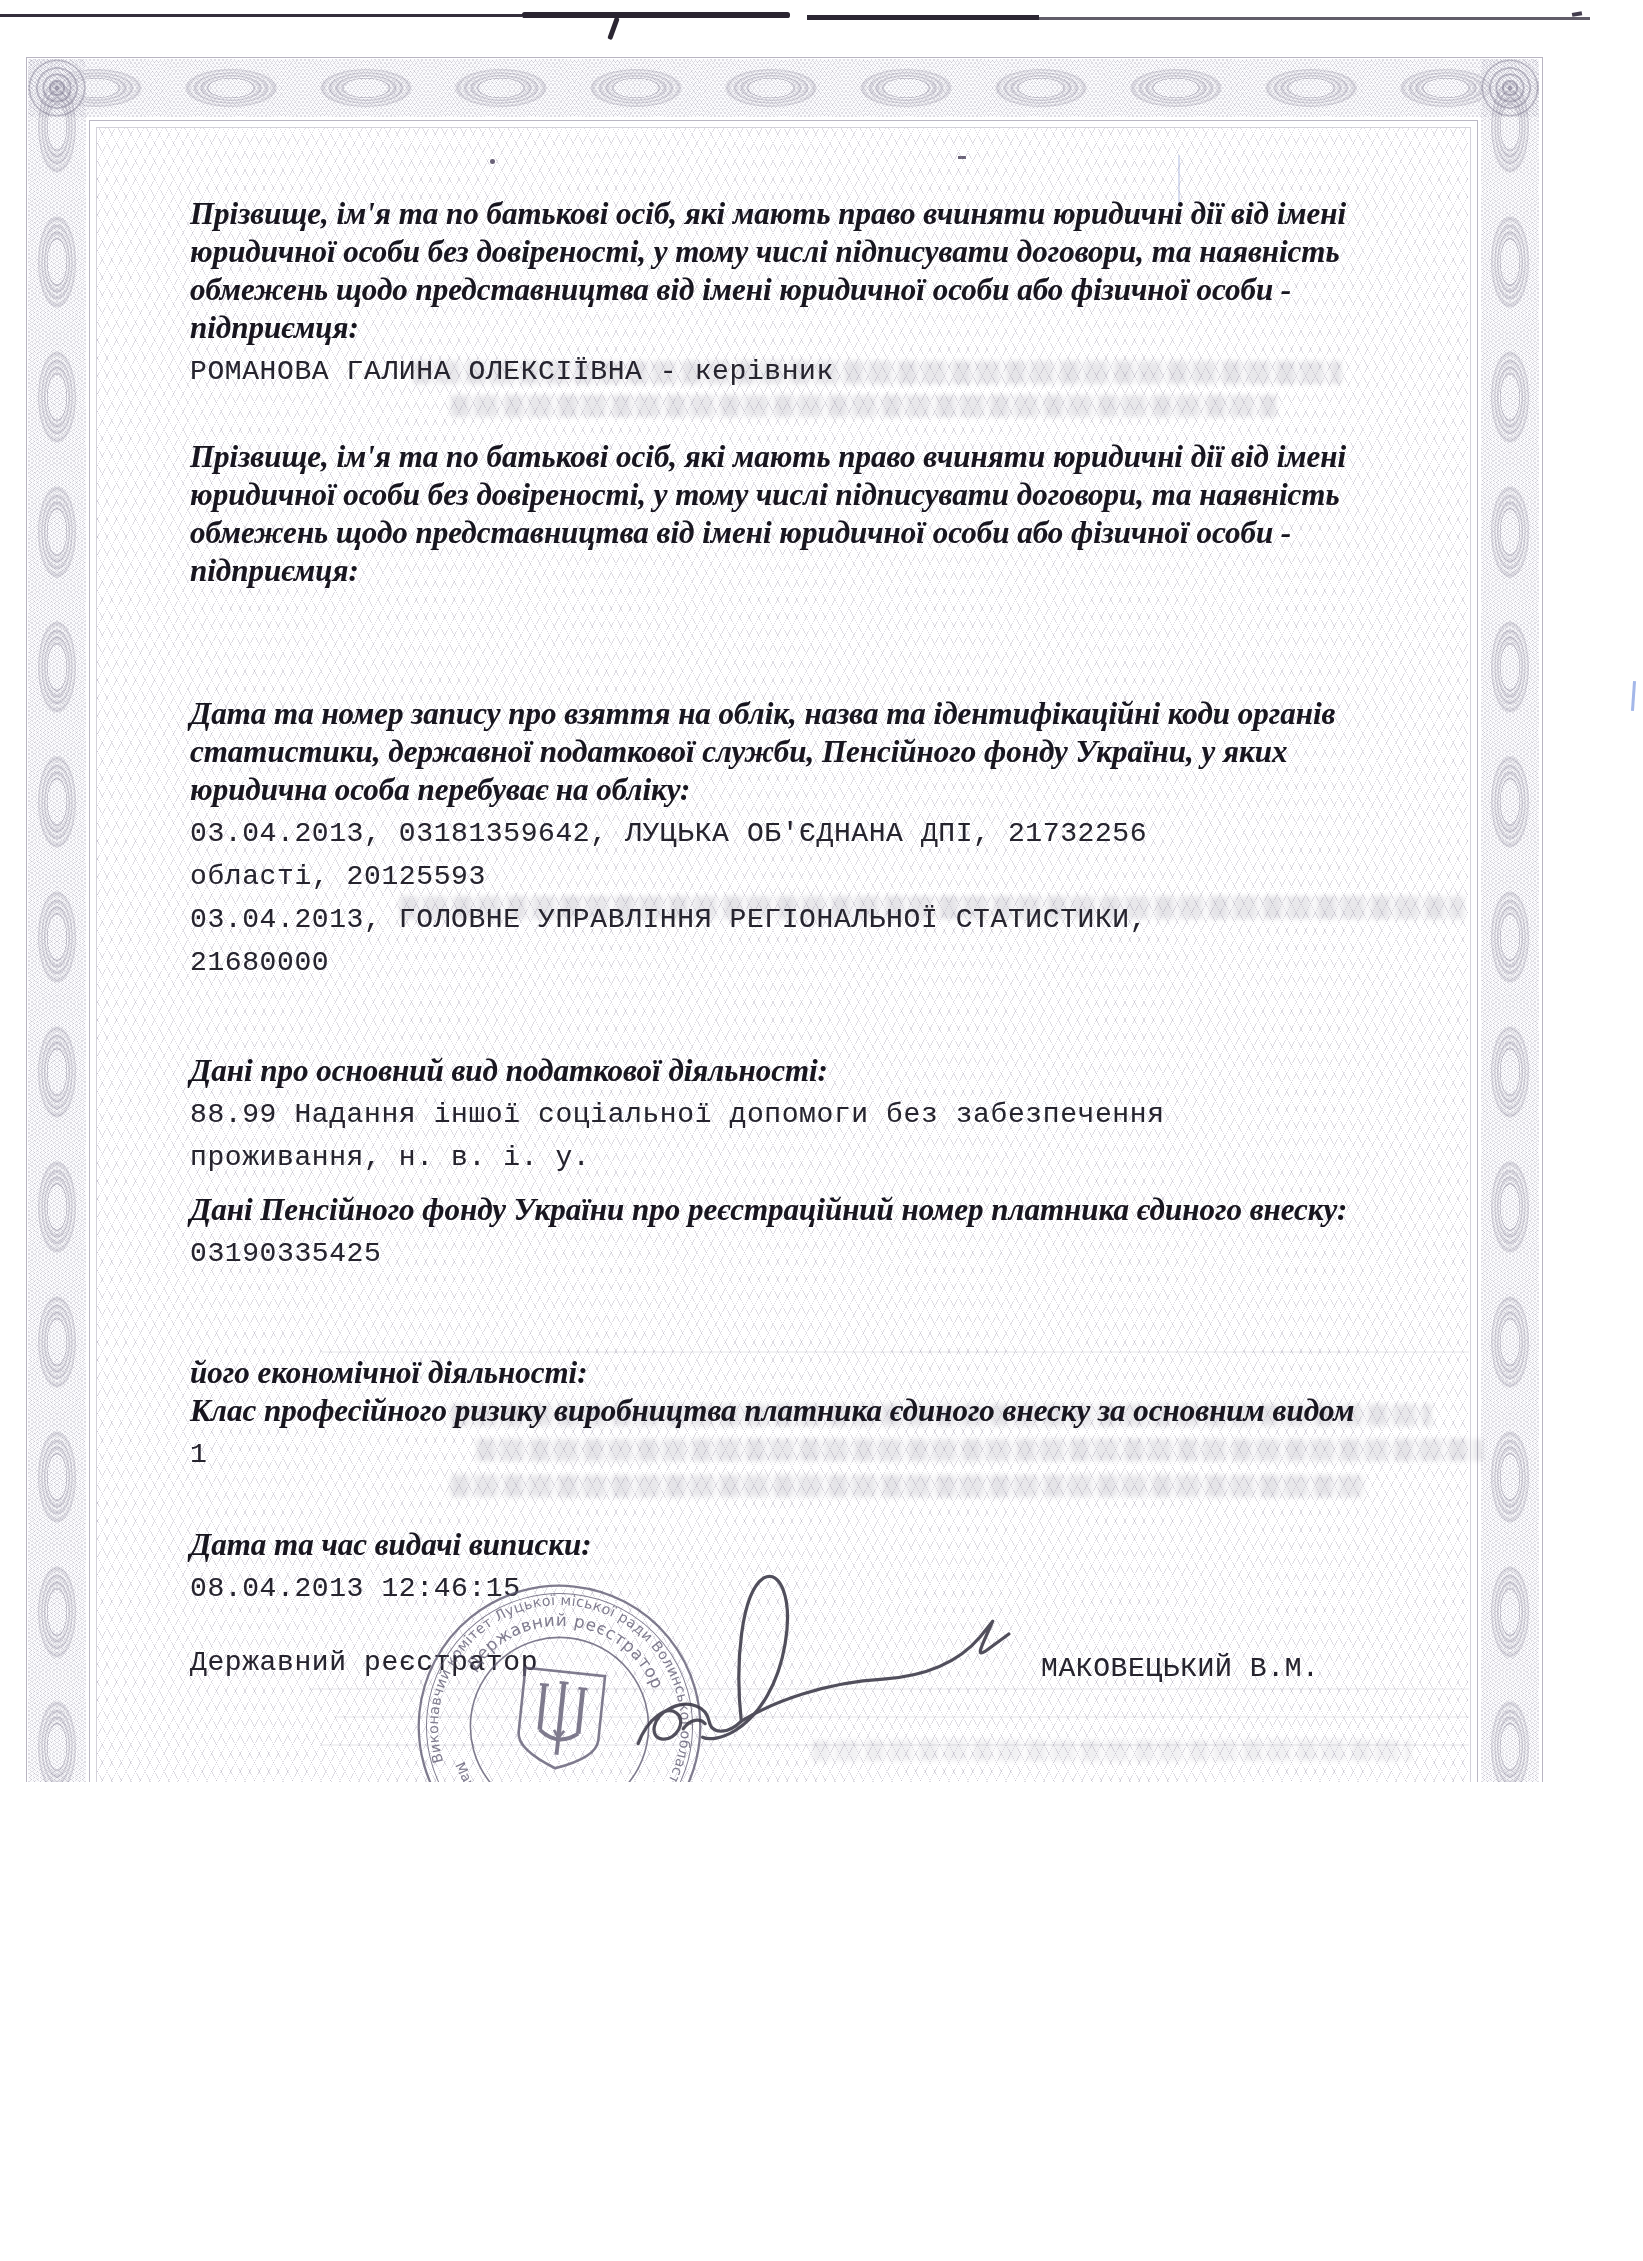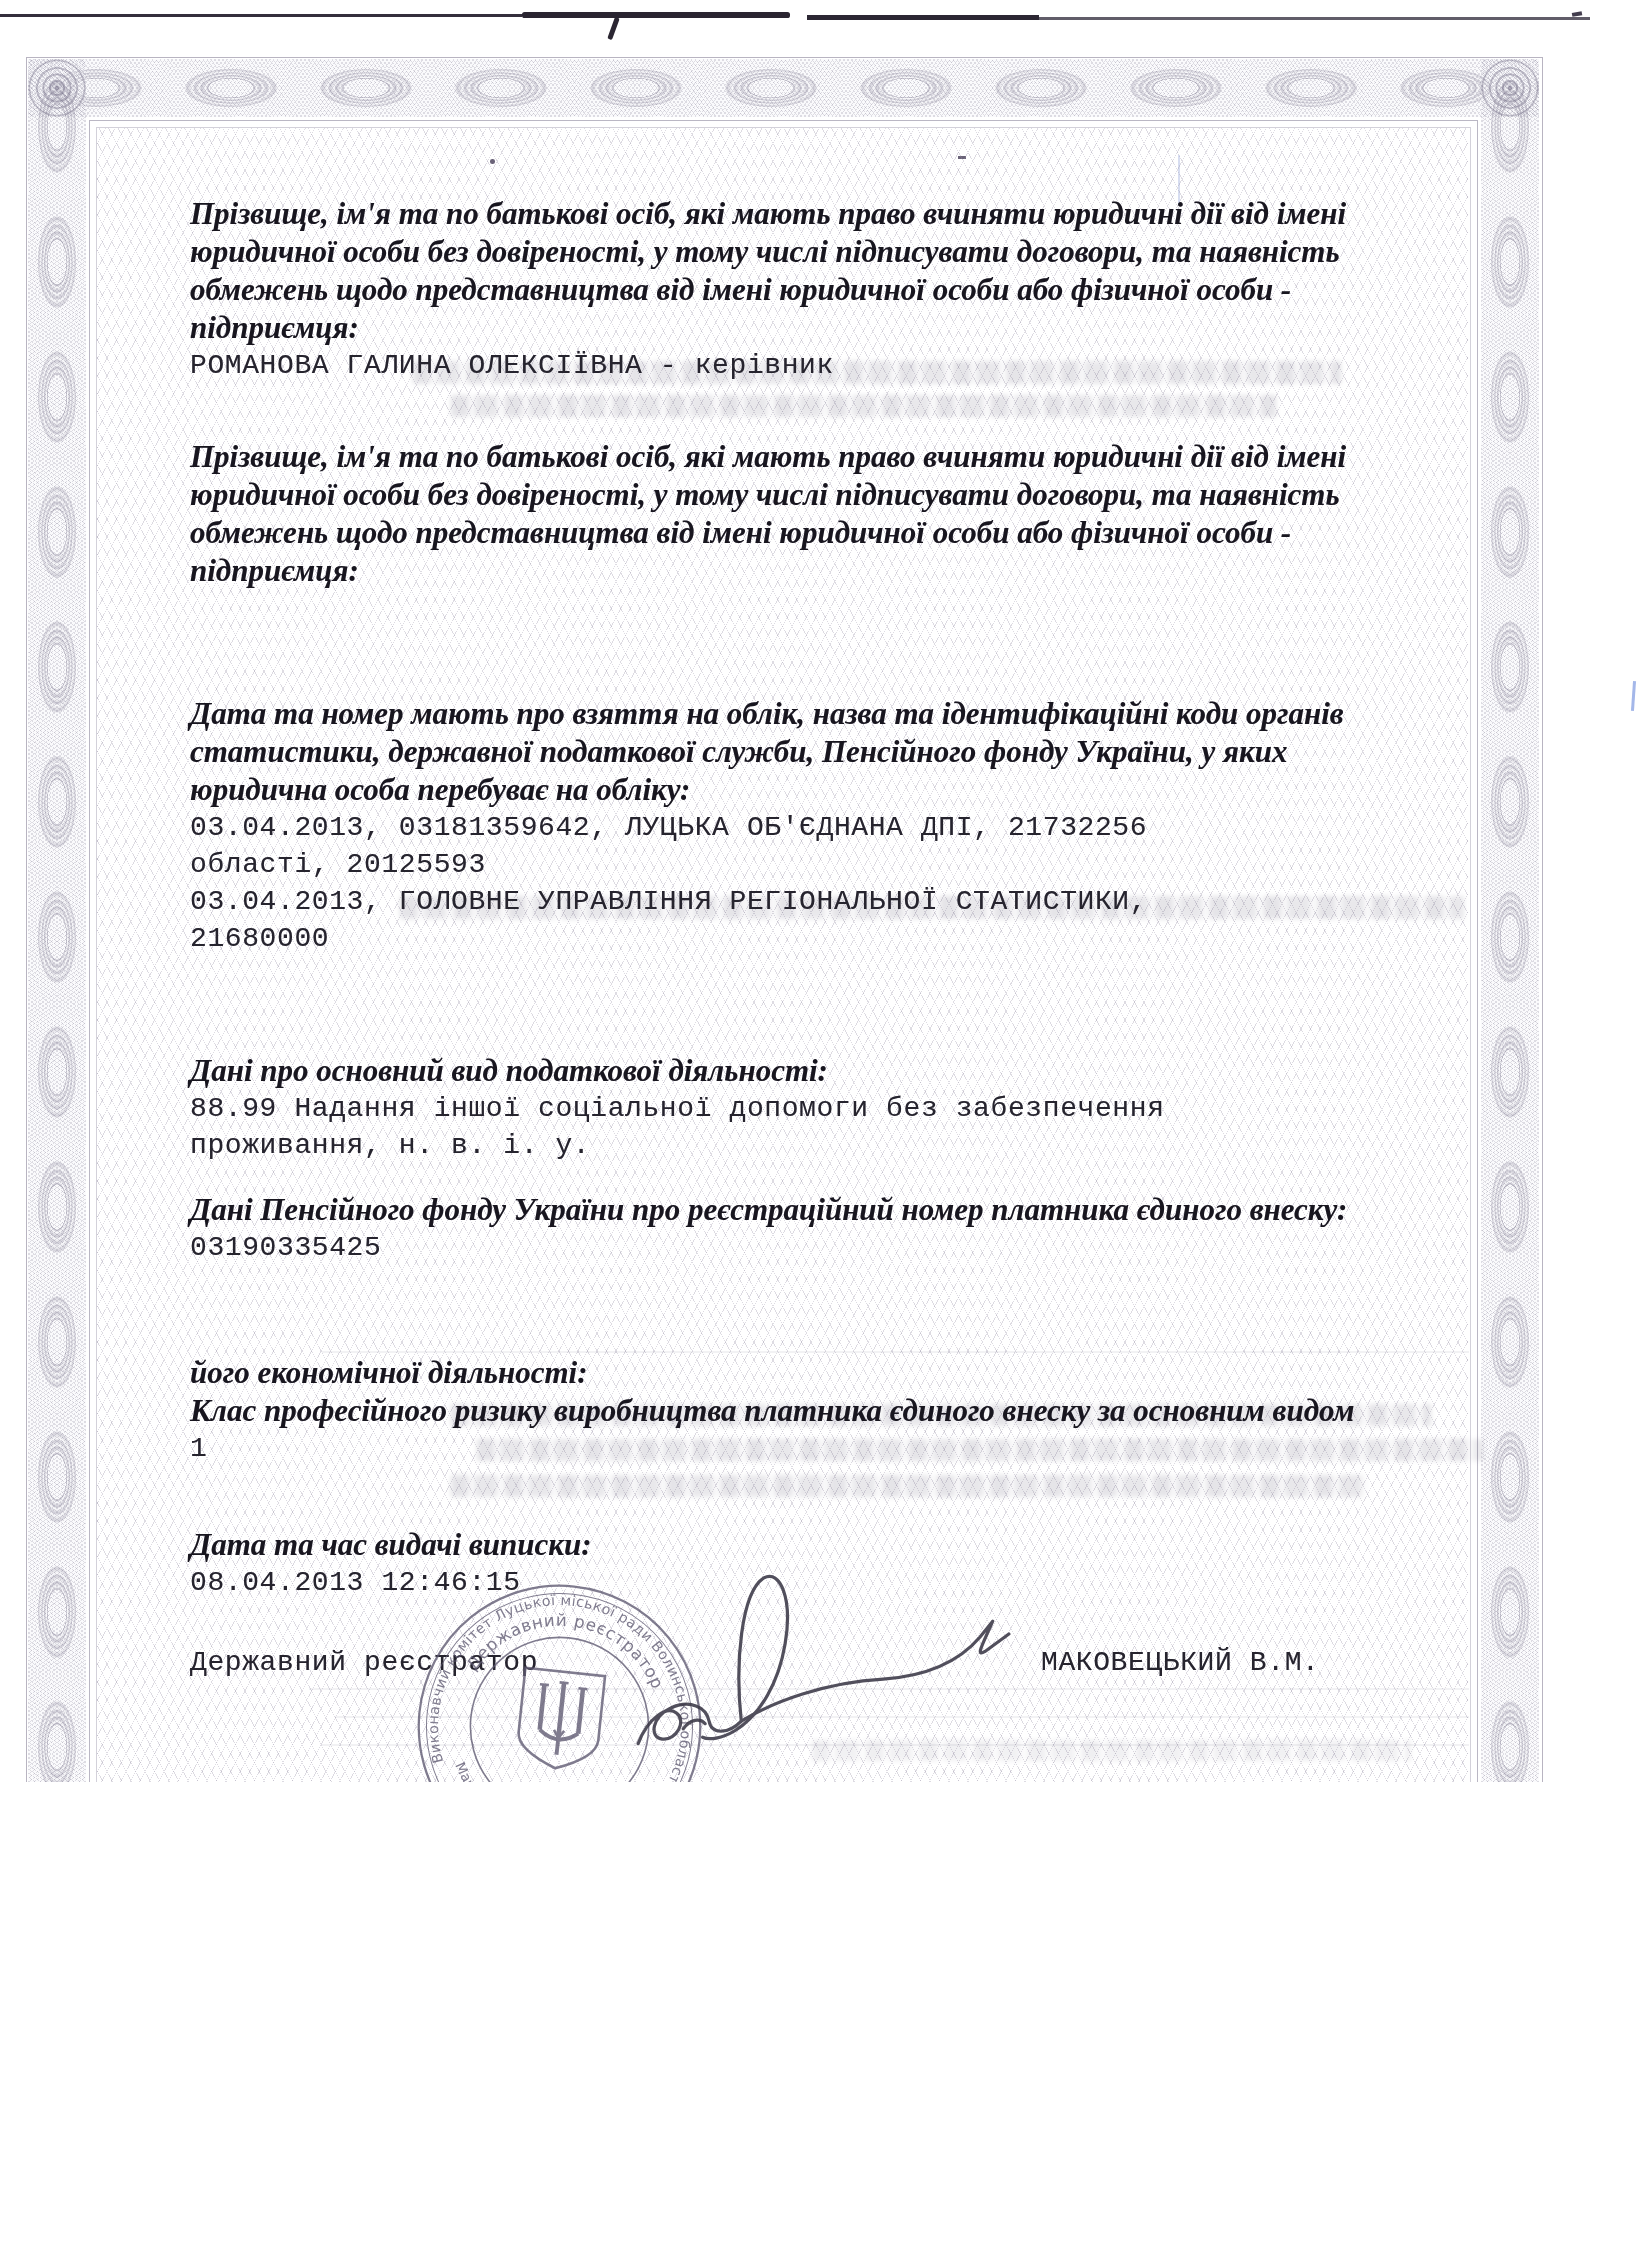--- a/index.html
+++ b/index.html
@@ -45,21 +45,21 @@
   .noiseband{position:absolute;filter:blur(1.9px);opacity:.55;
     background:repeating-linear-gradient(90deg, rgba(110,104,126,.28) 0 9px, transparent 9px 15px, rgba(110,104,126,.14) 15px 28px, transparent 28px 34px);}
 
   
   .content{position:absolute;left:190px;top:0;width:1199px;z-index:4;}
   .section{position:absolute;left:0;width:1199px;}
   .h-line{font-family:"Liberation Serif", serif;font-style:italic;font-weight:bold;
           font-size:31px;line-height:38px;color:#18161f;
           text-shadow:0 0 0.6px rgba(50,42,70,.35);}
   .v-line{font-family:"Liberation Mono", monospace;font-size:28px;line-height:37px;
-          letter-spacing:0.6px;color:#26242e;text-shadow:0 0 0.6px rgba(60,52,78,.3);}
+          letter-spacing:0.6px;color:#26242e;text-shadow:0 0 0.6px rgba(60,52,78,.3);margin-top:6px;}
   .registrar-row{position:absolute;left:0;top:1644px;width:1199px;height:37px;}
   .registrar-name{position:absolute;left:851px;top:0;}
 
   
   .stamp{position:absolute;left:411px;top:1578px;width:297px;height:297px;z-index:5;
          opacity:.78;transform:rotate(6deg);}
   .stamp text{font-family:"DejaVu Sans", sans-serif;}
   .signature{position:absolute;left:580px;top:1547px;width:516px;height:245px;z-index:6;opacity:.88;}
 
   .imprint{position:absolute;left:1372px;top:2203px;z-index:4;
@@ -121,21 +121,21 @@
     </div>
 
     <div class="section" style="top:438px;">
       <div class="h-line">Прізвище, ім'я та по батькові осіб, які мають право вчиняти юридичні дії від імені</div>
       <div class="h-line">юридичної особи без довіреності, у тому числі підписувати договори, та наявність</div>
       <div class="h-line">обмежень щодо представництва від імені юридичної особи або фізичної особи -</div>
       <div class="h-line">підприємця:</div>
     </div>
 
     <div class="section" style="top:695px;">
-      <div class="h-line">Дата та номер мають про взяття на облік, назва та ідентифікаційні коди органів</div>
+      <div class="h-line">Дата та номер запису про взяття на облік, назва та ідентифікаційні коди органів</div>
       <div class="h-line">статистики, державної податкової служби, Пенсійного фонду України, у яких</div>
       <div class="h-line">юридична особа перебуває на обліку:</div>
       <div class="v-line">03.04.2013, 03181359642, ЛУЦЬКА ОБ'ЄДНАНА ДПІ, 21732256</div>
       <div class="v-line">області, 20125593</div>
       <div class="v-line">03.04.2013, ГОЛОВНЕ УПРАВЛІННЯ РЕГІОНАЛЬНОЇ СТАТИСТИКИ,</div>
       <div class="v-line">21680000</div>
     </div>
 
     <div class="section" style="top:1052px;">
       <div class="h-line">Дані про основний вид податкової діяльності:</div>

